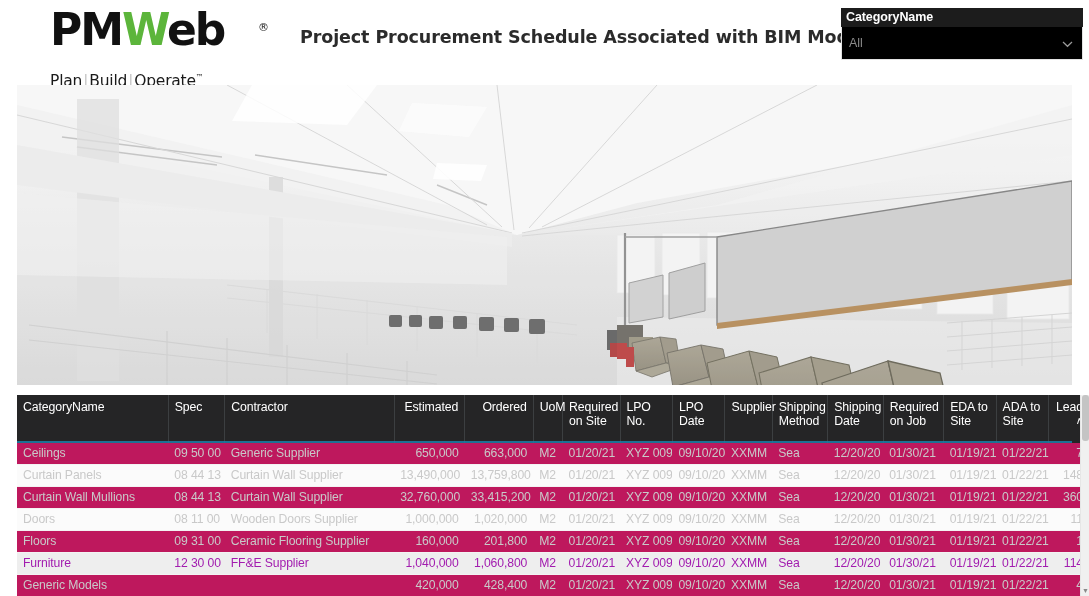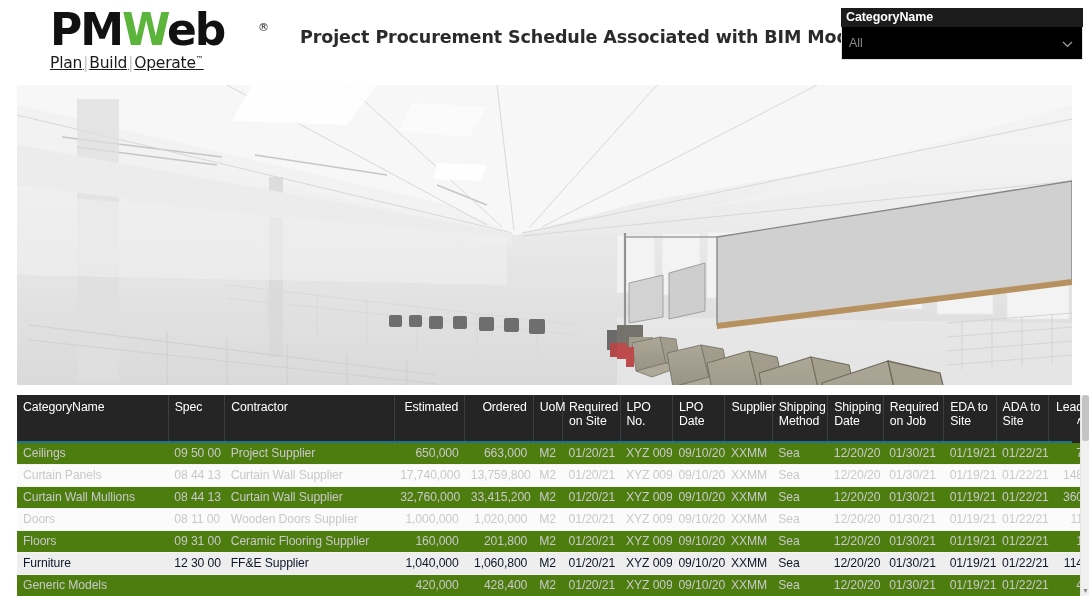--- a/index.html
+++ b/index.html
@@ -24,21 +24,21 @@
     color:#111; line-height:44px; white-space:nowrap;
   }
   .logo-word .green { color:#5cb53b; }
   .logo-reg {
     position:absolute; right:-14px; top:-2px;
     font-size:11px; font-weight:normal; letter-spacing:0; color:#222;
   }
   .logo-tag {
     font-family:"DejaVu Sans", sans-serif;
     font-size:15.5px; color:#1a1a1a; letter-spacing:-0.2px;
-    margin-top:2px; white-space:nowrap;text-decoration:underline;
+    margin-top:20px; white-space:nowrap;text-decoration:underline;
   }
   .logo-tag .sep { color:#9a9a9a; font-weight:300; padding:0 1px; }
   .logo-tm { font-size:8px; vertical-align:super; }
 
   .title {
     position:absolute; left:300px; top:27px; width:520px;
     text-align:center;
     font-family:"DejaVu Sans", sans-serif;
     font-size:17.5px; font-weight:bold; color:#2b2b2b;
     letter-spacing:-0.1px; white-space:nowrap;
@@ -79,24 +79,24 @@
   }
   table.grid th.num { text-align:right; }
   table.grid th:last-child { border-right:none; }
   table.grid td {
     font-size:12.2px; color:#c9c9c9; padding:3px 6px;
     height:21px; line-height:15px; white-space:nowrap;
     overflow:hidden; text-overflow:clip; letter-spacing:-0.1px;
     border-bottom:1px solid #f3f3f3;
   }
   table.grid td.num { text-align:right;margin-left:32px; }
-  table.grid tbody tr { background:#4d7c0f; }
+  table.grid tbody tr { background:#be185d; }
   table.grid tbody tr.alt { background:#fbfbfb; }
   table.grid tbody tr.sel { background:#eeeeee; }
-  table.grid tbody tr.sel td { color:#0f172a; }
+  table.grid tbody tr.sel td { color:#a21caf; }
   .hdr-underline { position:absolute; left:17px; top:441px; width:1055px; height:2px; background:#1b7fa8; opacity:0.85; }
 
   .sortcaret { float:right; font-size:10px; line-height:12px; margin-left:2px; }
 
   
   .vscroll {
     position:absolute; right:0; top:395px; width:9px; height:201px;
     background:#f0f0f0; border-left:1px solid #e6e6e6;
   }
   .vscroll .thumb {
@@ -339,40 +339,40 @@
             <th>Required on Job</th>
             <th>EDA to Site</th>
             <th>ADA to Site</th>
             <th class="num">Lead<span class="sortcaret">∧</span></th>
           </tr>
         </thead>
       <tbody id="body">
           <tr class="">
             <td>Ceilings</td>
             <td>09 50 00</td>
-            <td>Project Supplier</td>
+            <td>Generic Supplier</td>
             <td class="num">650,000</td>
             <td class="num">663,000</td>
             <td>M2</td>
             <td>01/20/21</td>
             <td>XYZ 0091</td>
             <td>09/10/20</td>
             <td>XXMM</td>
             <td>Sea</td>
             <td>12/20/20</td>
             <td>01/30/21</td>
             <td>01/19/21</td>
             <td>01/22/21</td>
             <td class="num">7</td>
           </tr>
           <tr class="alt">
             <td>Curtain Panels</td>
             <td>08 44 13</td>
             <td>Curtain Wall Supplier</td>
-            <td class="num">17,740,000</td>
+            <td class="num">13,490,000</td>
             <td class="num">13,759,800</td>
             <td>M2</td>
             <td>01/20/21</td>
             <td>XYZ 0091</td>
             <td>09/10/20</td>
             <td>XXMM</td>
             <td>Sea</td>
             <td>12/20/20</td>
             <td>01/30/21</td>
             <td>01/19/21</td>

